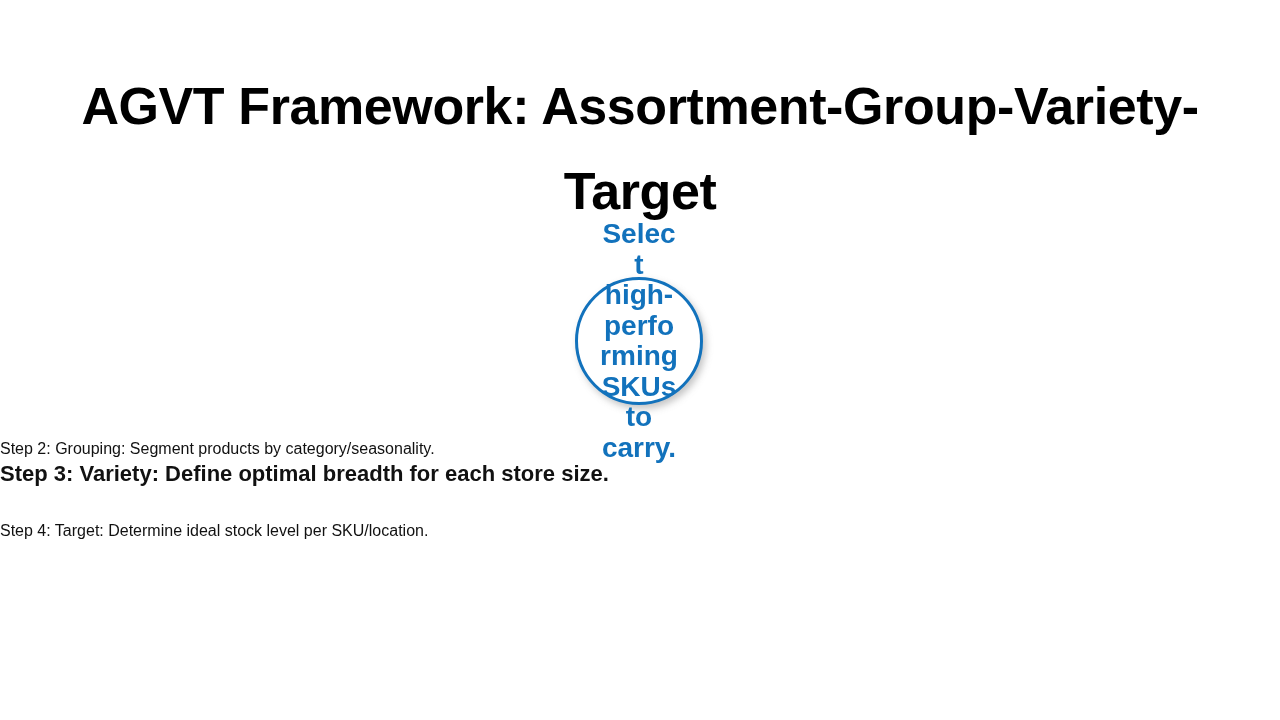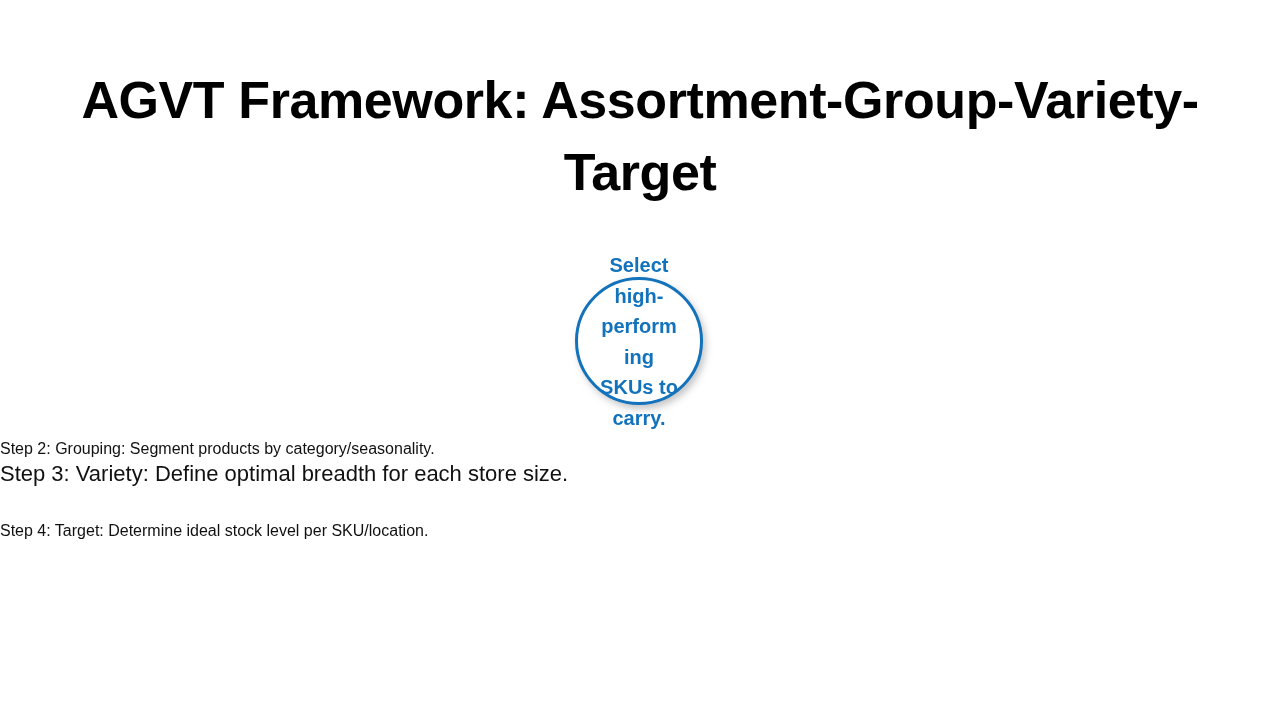--- a/index.html
+++ b/index.html
@@ -22,21 +22,21 @@
   }
 
   
   #slide-title {
     position: absolute;
     left: 64px;
     top: 64px;
     width: 1152px;
     text-align: center;
     font-size: 52px;
-    line-height: 72px;
+    line-height: 85px;
     font-weight: 700;
     letter-spacing: -0.4px;
     color: #000000;
     white-space: pre-wrap;
   }
 
   
   #node-wrap {
     position: absolute;
     left: 575px;
@@ -57,21 +57,21 @@
     box-shadow: 3px 4px 7px rgba(120,120,120,0.42);
   }
   
   #node-label {
     position: absolute;
     left: 50%;
     top: 50%;
     width: 80px;
     transform: translate(-50%, -50%);
     text-align: center;
-    font-size: 20px;
+    font-size: 28px;
     line-height: 30.5px;
     font-weight: 700;
     color: #1272BC;
     word-wrap: break-word;
     overflow-wrap: break-word;
     word-break: break-word;
     hyphens: none;
   }
 
   
@@ -85,20 +85,21 @@
   }
   #step-2 {
     top: 438px;
     font-size: 16px;
     line-height: 22px;
   }
   #step-3 {
     top: 459px;
     font-size: 22px;
     line-height: 30px;
+    font-weight: bold;
   }
   #step-4 {
     top: 516px;
     font-size: 16px;
     line-height: 30px;
   }
 </style>
 </head>
 <body>
 

